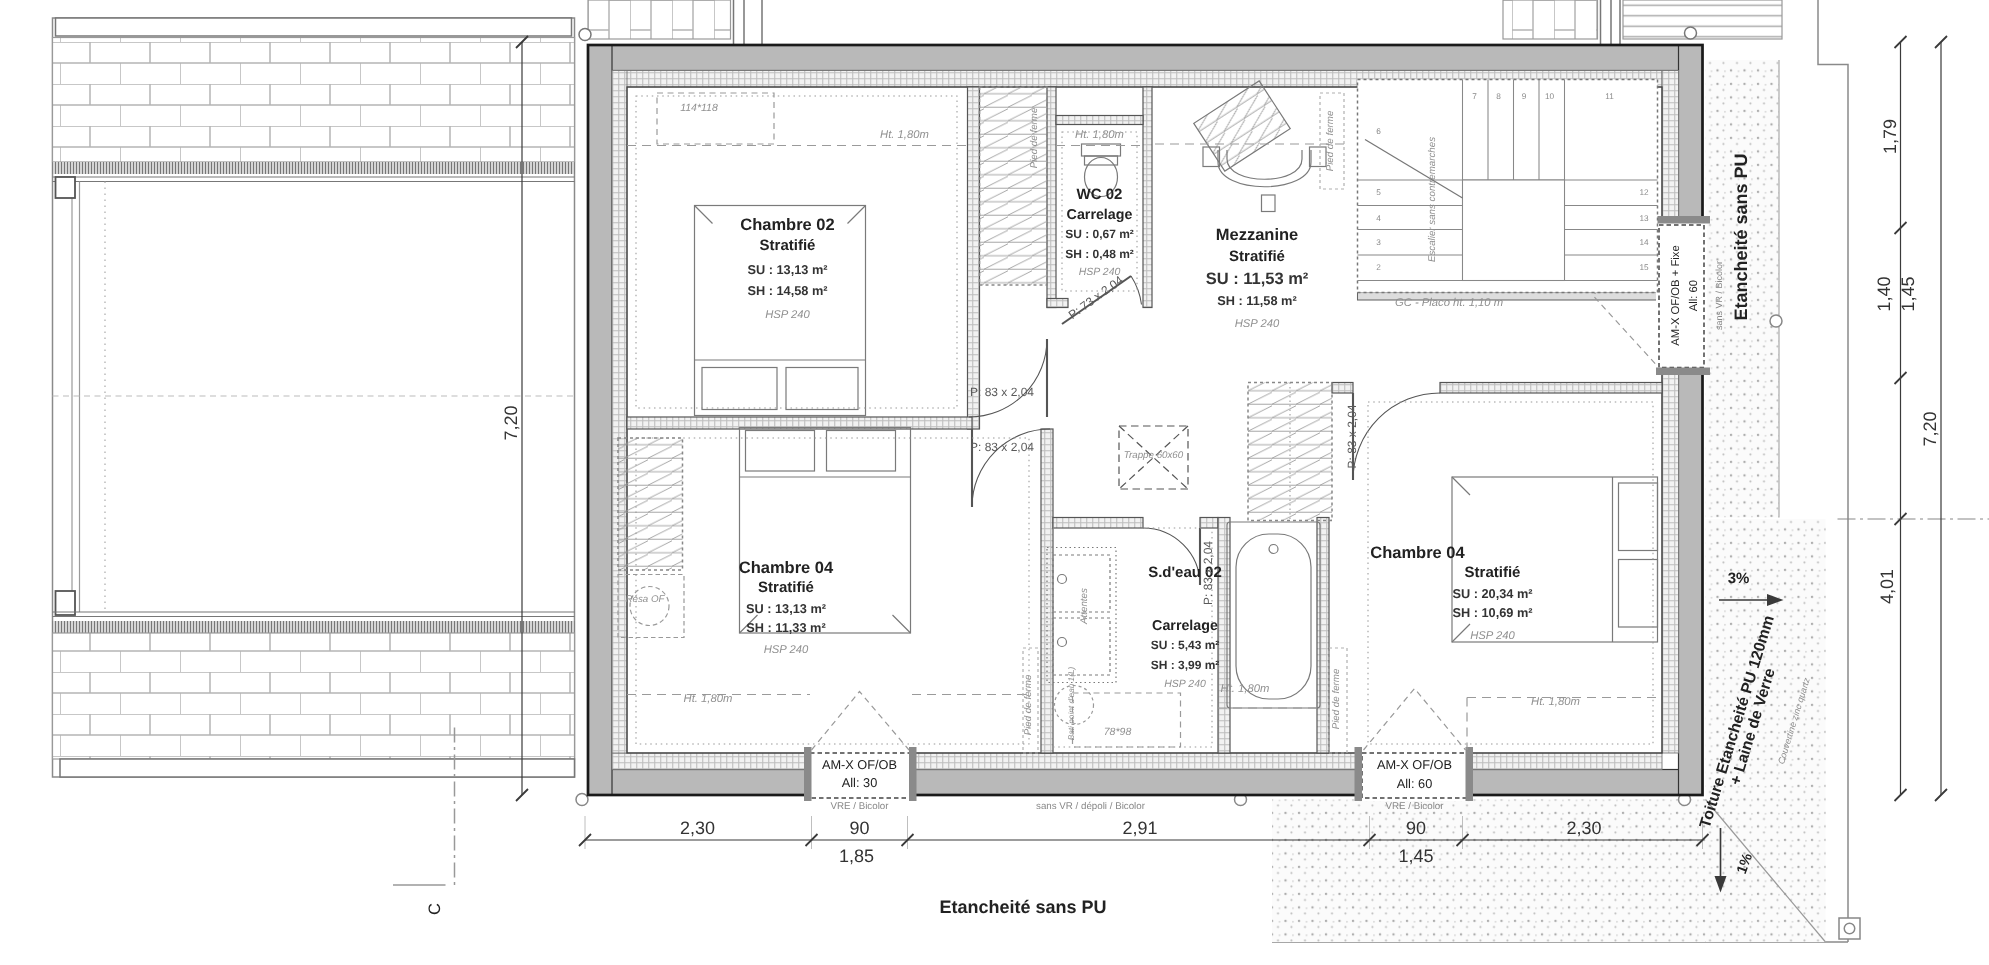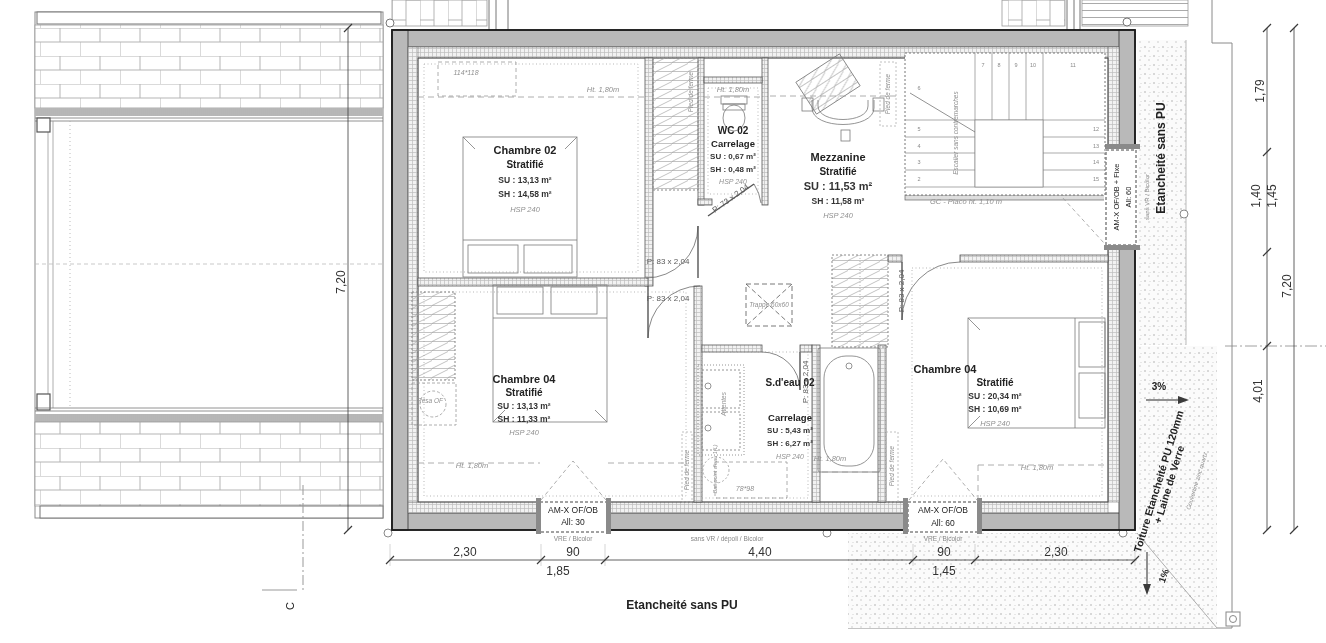--- a/index.html
+++ b/index.html
@@ -272,21 +272,21 @@
 
 <div class="lbl b" style="left:524px;top:380px;font-size:11px">Chambre 04</div>
 <div class="lbl b" style="left:524px;top:393px;font-size:10px">Stratifié</div>
 <div class="lbl b" style="left:524px;top:406px;font-size:8.5px;color:#333">SU : 13,13 m²</div>
 <div class="lbl b" style="left:524px;top:419px;font-size:8.5px;color:#333">SH : 11,33 m²</div>
 <div class="lbl it" style="left:524px;top:433px;font-size:7.5px">HSP 240</div>
 
 <div class="lbl b" style="left:790px;top:383px;font-size:10px">S.d'eau 02</div>
 <div class="lbl b" style="left:790px;top:418px;font-size:9.5px">Carrelage</div>
 <div class="lbl b" style="left:790px;top:431px;font-size:8px;color:#333">SU : 5,43 m²</div>
-<div class="lbl b" style="left:790px;top:444px;font-size:8px;color:#333">SH : 6,27 m²</div>
+<div class="lbl b" style="left:790px;top:444px;font-size:8px;color:#333">SH : 3,99 m²</div>
 <div class="lbl it" style="left:790px;top:457px;font-size:7px">HSP 240</div>
 
 <div class="lbl b" style="left:945px;top:370px;font-size:11px">Chambre 04</div>
 <div class="lbl b" style="left:995px;top:383px;font-size:10px">Stratifié</div>
 <div class="lbl b" style="left:995px;top:396px;font-size:8.5px;color:#333">SU : 20,34 m²</div>
 <div class="lbl b" style="left:995px;top:409px;font-size:8.5px;color:#333">SH : 10,69 m²</div>
 <div class="lbl it" style="left:995px;top:424px;font-size:7.5px">HSP 240</div>
 
 <div class="lbl door" style="left:668px;top:262px">P: 83 x 2,04</div>
 <div class="lbl door" style="left:668px;top:299px">P: 83 x 2,04</div>
@@ -319,22 +319,22 @@
 <div class="lbl winlbl" style="left:943px;top:510px">AM-X OF/OB</div>
 <div class="lbl winlbl" style="left:943px;top:523px">All: 60</div>
 <div class="lbl" style="left:943px;top:539px;font-size:6.5px;color:#888">VRE / Bicolor</div>
 <div class="lbl r90" style="left:1117px;top:197px;font-size:7.5px">AM-X OF/OB + Fixe</div>
 <div class="lbl r90" style="left:1129px;top:197px;font-size:7.5px">All: 60</div>
 <div class="lbl r90" style="left:1147px;top:197px;font-size:6px;color:#888">sans VR / Bicolor</div>
 <div class="lbl" style="left:727px;top:539px;font-size:6.5px;color:#888">sans VR / dépoli / Bicolor</div>
 
 <div class="lbl dim" style="left:465px;top:552px">2,30</div>
 <div class="lbl dim" style="left:573px;top:552px">90</div>
-<div class="lbl dim" style="left:558px;top:571px">1,85</div>
-<div class="lbl dim" style="left:760px;top:552px">4,40</div>
+<div class="lbl dim" style="left:571px;top:571px">1,85</div>
+<div class="lbl dim" style="left:760px;top:552px">2,91</div>
 <div class="lbl dim" style="left:944px;top:552px">90</div>
 <div class="lbl dim" style="left:944px;top:571px">1,45</div>
 <div class="lbl dim" style="left:1056px;top:552px">2,30</div>
 
 <div class="lbl dim r90" style="left:341px;top:282px">7,20</div>
 <div class="lbl dim r90" style="left:1260px;top:91px">1,79</div>
 <div class="lbl dim r90" style="left:1256px;top:196px">1,40</div>
 <div class="lbl dim r90" style="left:1272px;top:196px">1,45</div>
 <div class="lbl dim r90" style="left:1287px;top:286px">7,20</div>
 <div class="lbl dim r90" style="left:1258px;top:391px">4,01</div>

